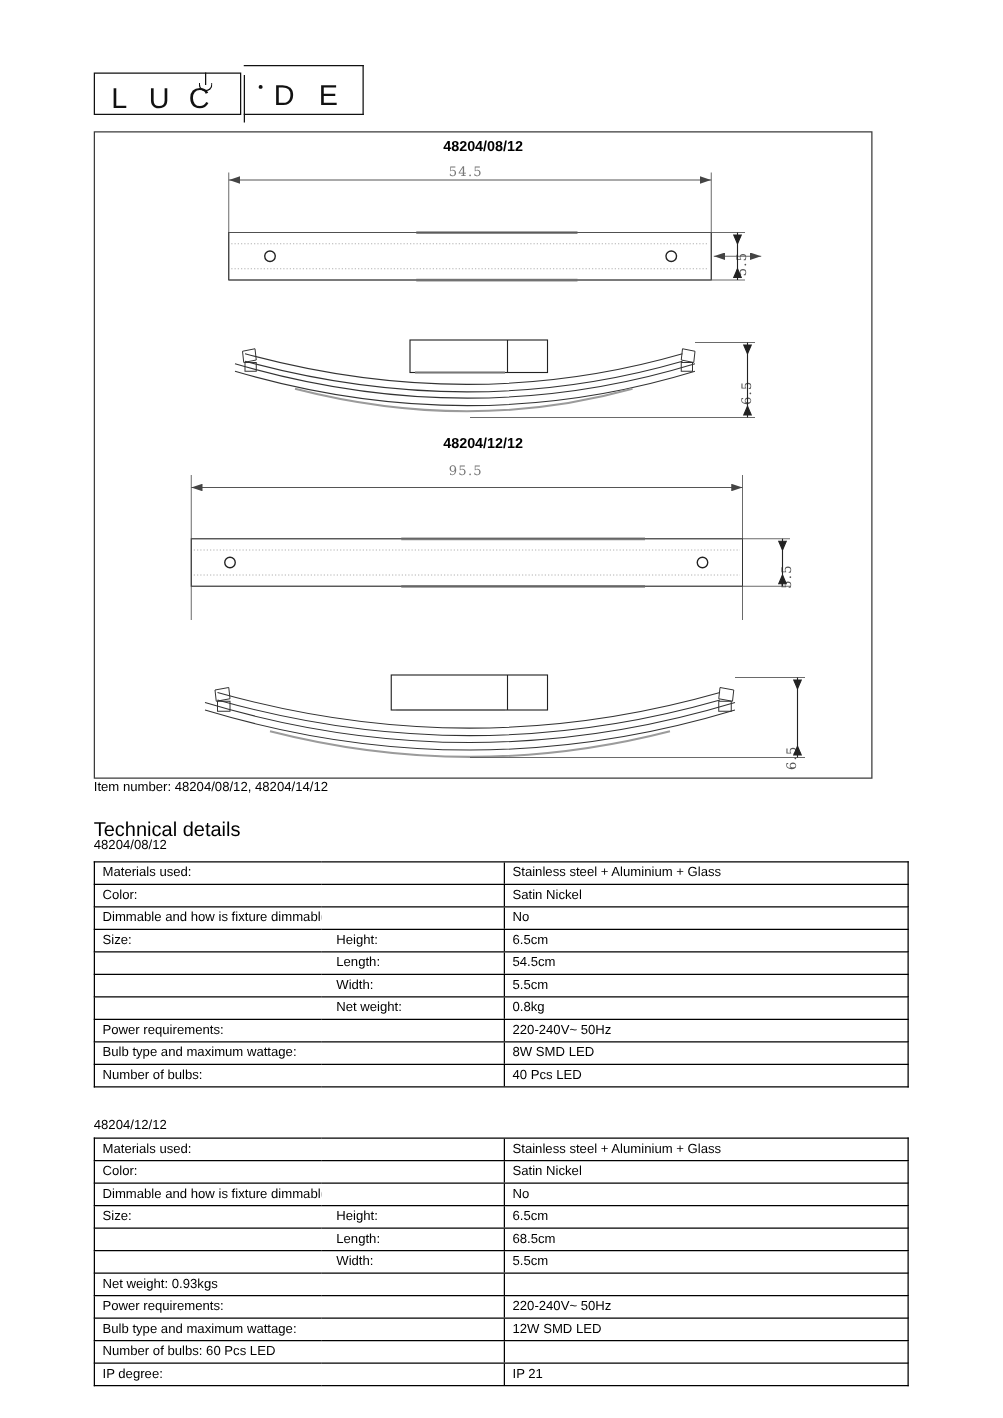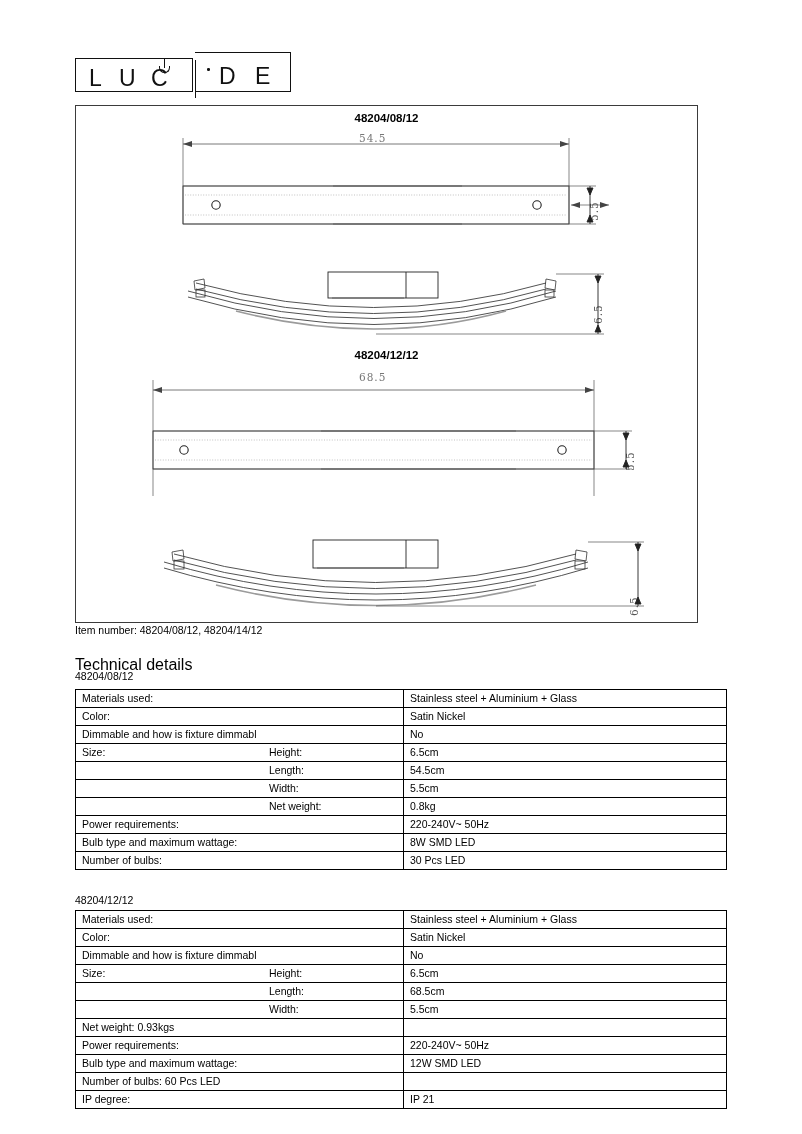--- a/index.html
+++ b/index.html
@@ -219,21 +219,21 @@
 
 <div class="drawing-frame">
 
   <div class="dwg-title dwg-title-1">48204/08/12</div>
   <div class="dwg-title dwg-title-2">48204/12/12</div>
 
   <div class="dim-h" style="left:283px; top:26px;">54.5</div>
   <div class="dim-v" style="left:512px; top:115px;">5.5</div>
   <div class="dim-v" style="left:516px; top:218px;">6.5</div>
 
-  <div class="dim-h" style="left:283px; top:265px;">68.5</div>
+  <div class="dim-h" style="left:283px; top:265px;">95.5</div>
   <div class="dim-v" style="left:548px; top:365px;">5.5</div>
   <div class="dim-v" style="left:552px; top:510px;">6.5</div>
 
   <svg class="frame-svg" width="623" height="518" viewBox="0 0 623 518">
     <defs>
       <marker id="arrR" markerWidth="9" markerHeight="6" refX="9" refY="3" orient="auto" markerUnits="userSpaceOnUse">
         <path d="M0,0 L9,3 L0,6 z" fill="#444"></path>
       </marker>
       <marker id="arrL" markerWidth="9" markerHeight="6" refX="0" refY="3" orient="auto" markerUnits="userSpaceOnUse">
         <path d="M9,0 L0,3 L9,6 z" fill="#444"></path>
@@ -438,21 +438,21 @@
         <td class="col-value">220-240V~ 50Hz</td>
       </tr>
       <tr>
         <td class="col-label">Bulb type and maximum wattage:</td>
         <td class="col-sublabel"><span class="sublabel-text"></span></td>
         <td class="col-value">8W SMD LED</td>
       </tr>
       <tr>
         <td class="col-label">Number of bulbs:</td>
         <td class="col-sublabel"><span class="sublabel-text"></span></td>
-        <td class="col-value">30 Pcs LED</td>
+        <td class="col-value">40 Pcs LED</td>
       </tr>
     </tbody>
 </table>
 
 <table class="spec-table" id="spec-table-2">
   <tbody>
       <tr>
         <td class="col-label">Materials used:</td>
         <td class="col-sublabel"><span class="sublabel-text"></span></td>
         <td class="col-value">Stainless steel + Aluminium + Glass</td>

